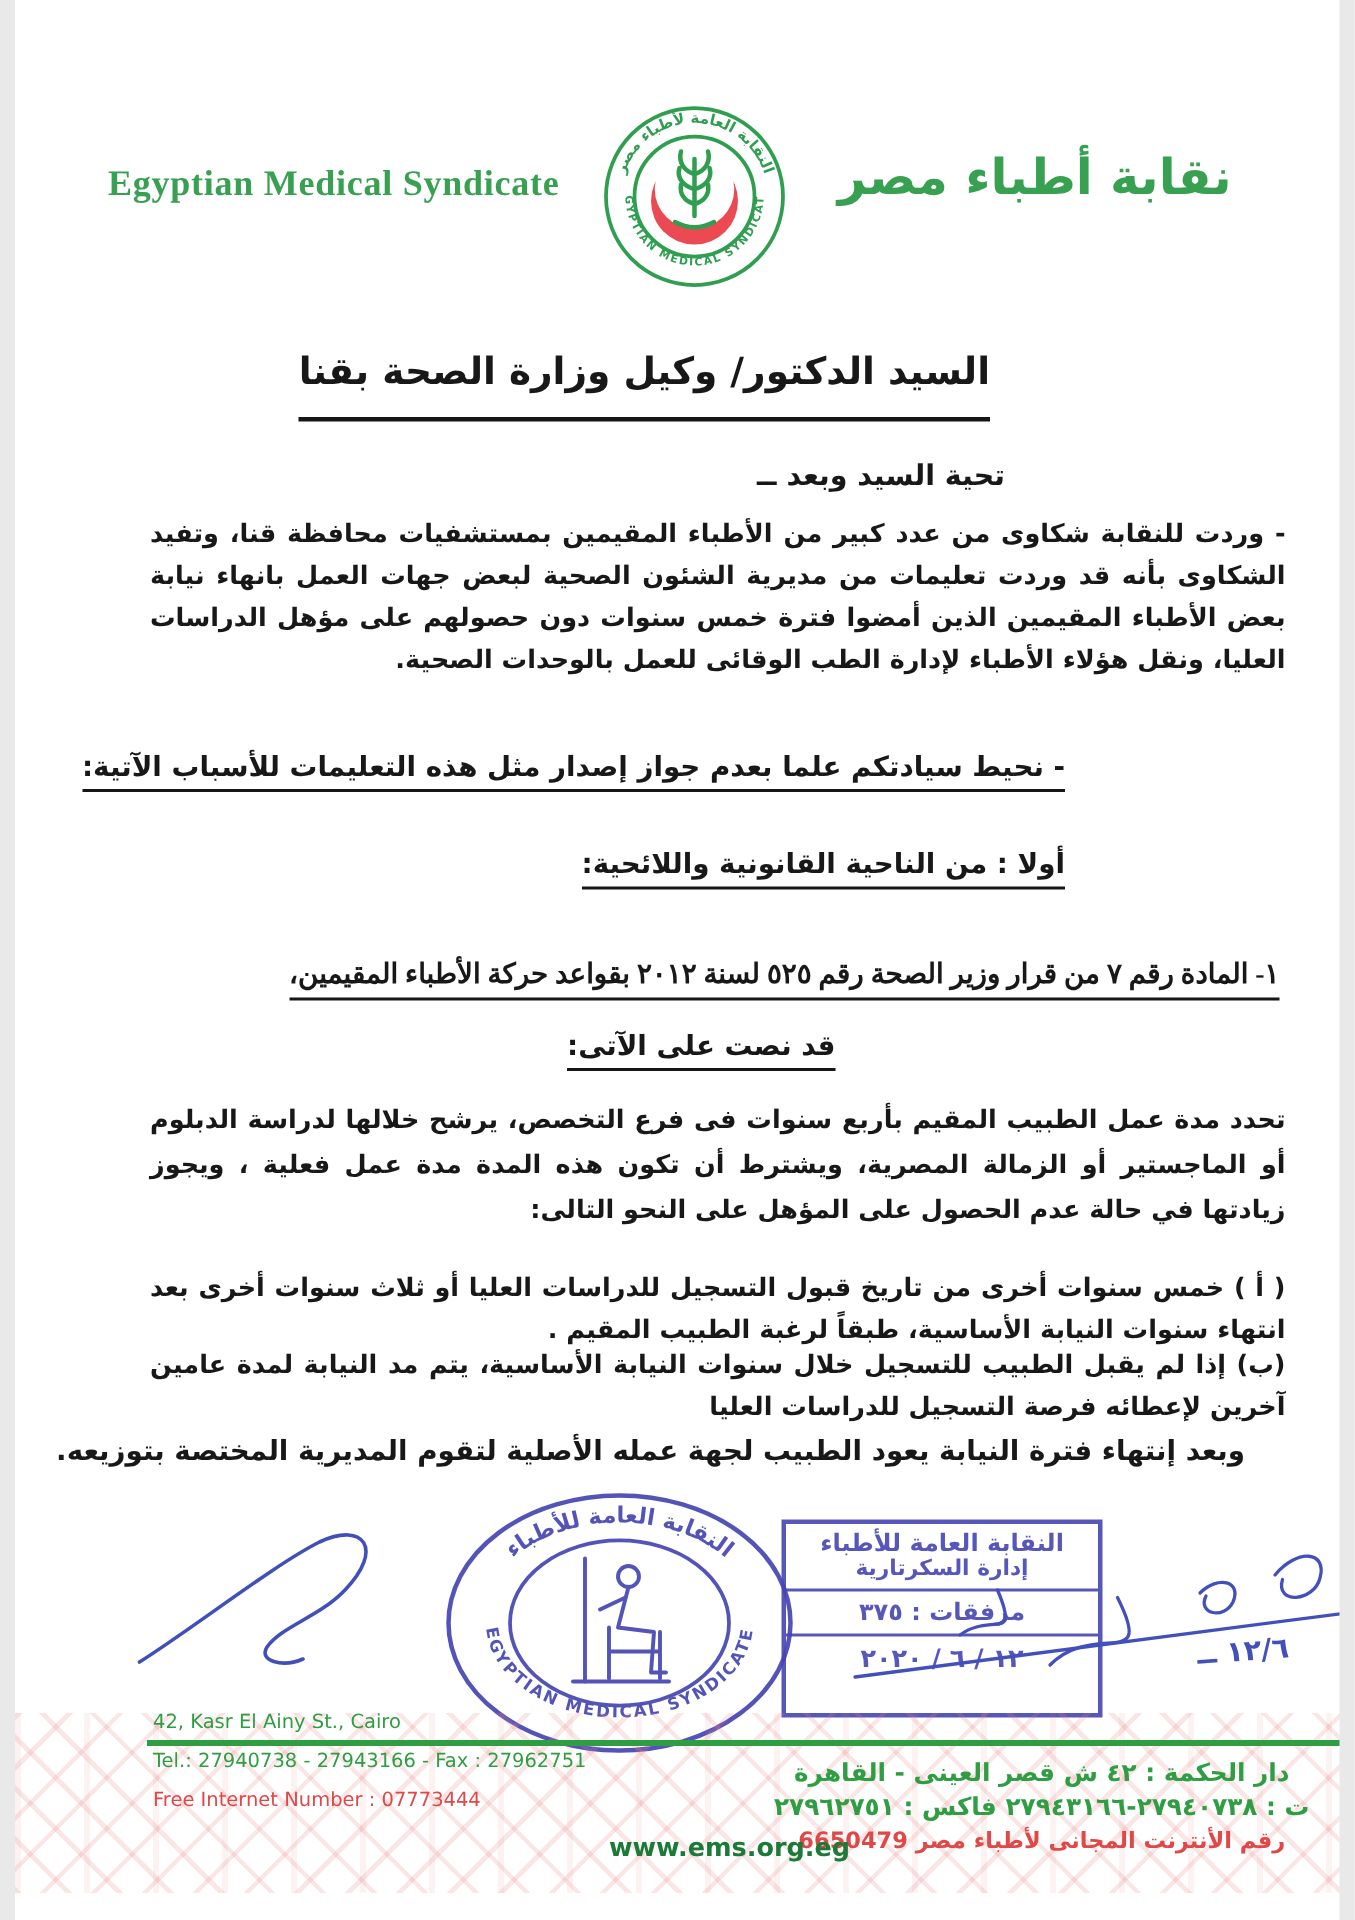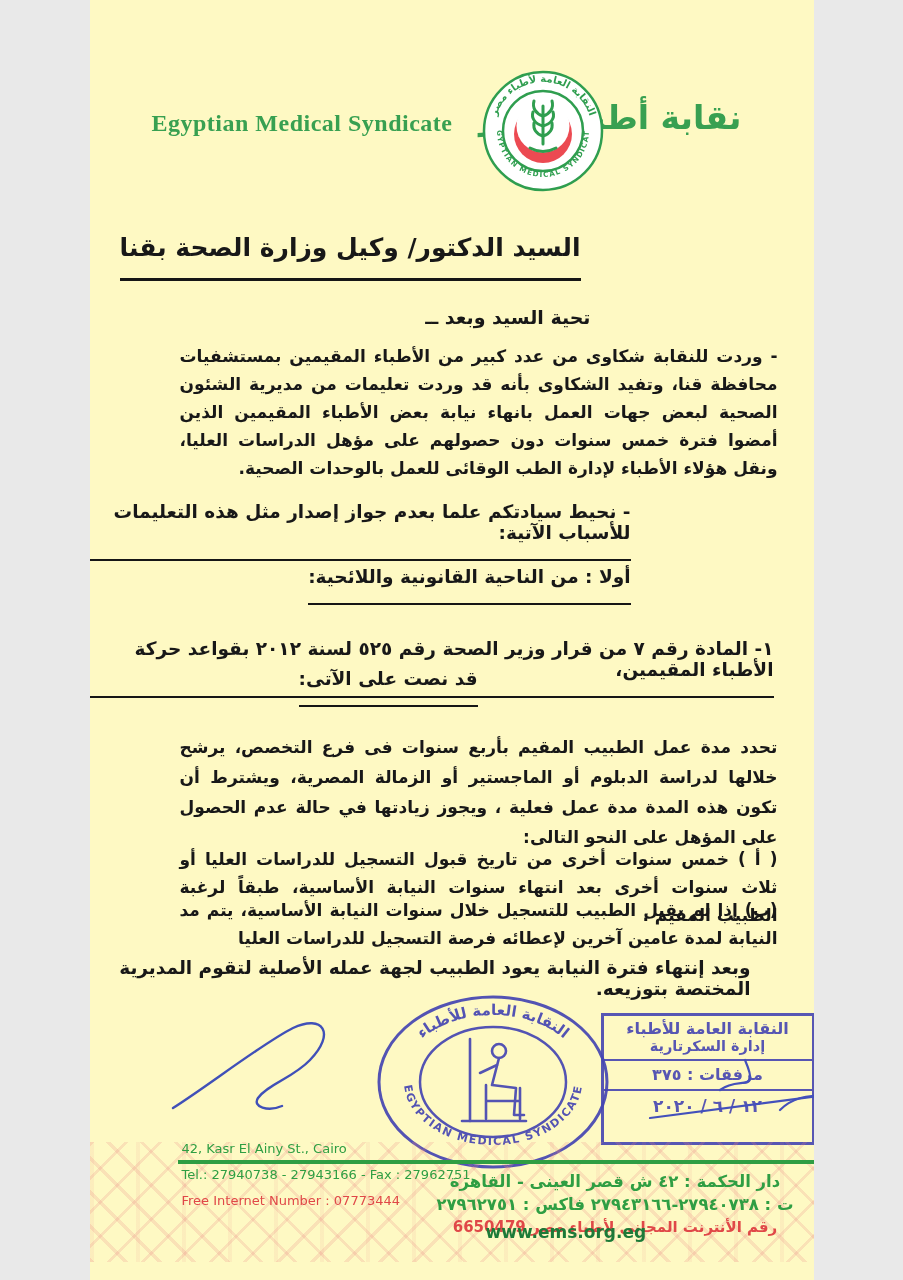--- a/index.html
+++ b/index.html
@@ -1,17 +1,17 @@
 <!DOCTYPE html>
 <html lang="ar"><head>
 <meta charset="utf-8">
 <style>
   html,body{margin:0;padding:0;background:#e9e9e9;}
   .page{
-    position:relative;width:724px;height:1280px;background:#fef9c3;
+    position:relative;width:883px;height:1280px;background:#ffffff;
     margin:0 auto;overflow:hidden;
     font-family:"DejaVu Sans","Liberation Sans",sans-serif;
     color:#181818;
   }
   
   .hdr-en{
     position:absolute;left:62px;top:110px;
     font-family:"Liberation Serif","DejaVu Serif",serif;
     font-size:24px;font-weight:bold;color:#38a051;letter-spacing:.5px;
   }
@@ -28,26 +28,26 @@
     border-bottom:3px solid #161616;padding-bottom:16px;
   }
   .greeting{position:absolute;right:223px;top:306px;font-size:19px;font-weight:bold;direction:rtl;}
   .para{
     position:absolute;left:90px;right:36px;direction:rtl;text-align:justify;
     font-size:17px;font-weight:bold;line-height:28px;
   }
   .p1{top:342px;}
   .underlined{
     position:absolute;direction:rtl;font-size:18.5px;font-weight:bold;
-    border-bottom:2.5px solid #161616;padding-bottom:16px;
+    border-bottom:2.5px solid #161616;padding-bottom:4px;
   }
   .notice{right:183px;top:501px;}
   .sec1{right:183px;top:566px;}
-  .item1a{right:40px;top:638px;}
-  .item1b{right:336px;top:668px;margin-left:32px;}
+  .item1a{right:40px;top:638px;font-family:Liberation Serif, serif;}
+  .item1b{right:336px;top:687px;margin-left:32px;}
   .p2{top:732px;line-height:30px;}
   .pa{top:845px;}
   .pb{top:896px;}
   .closing{position:absolute;right:63px;top:957px;direction:rtl;font-size:18.5px;font-weight:bold;}
   
   .sig-svg{position:absolute;left:78px;top:1008px;width:235px;height:135px;}
   .round-stamp{position:absolute;left:284px;top:993px;width:238px;height:178px;opacity:.92;}
   .rect-stamp{
     position:absolute;left:511px;top:1013px;width:208px;height:126px;
     border:3px solid #4545b2;color:#4545b2;direction:rtl;text-align:center;

